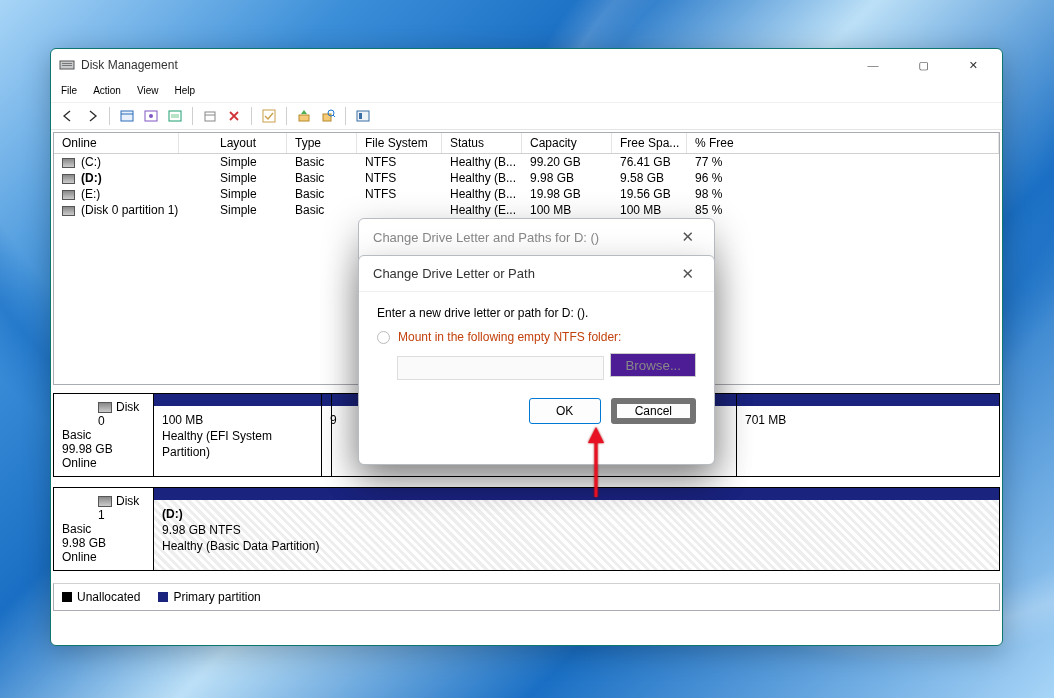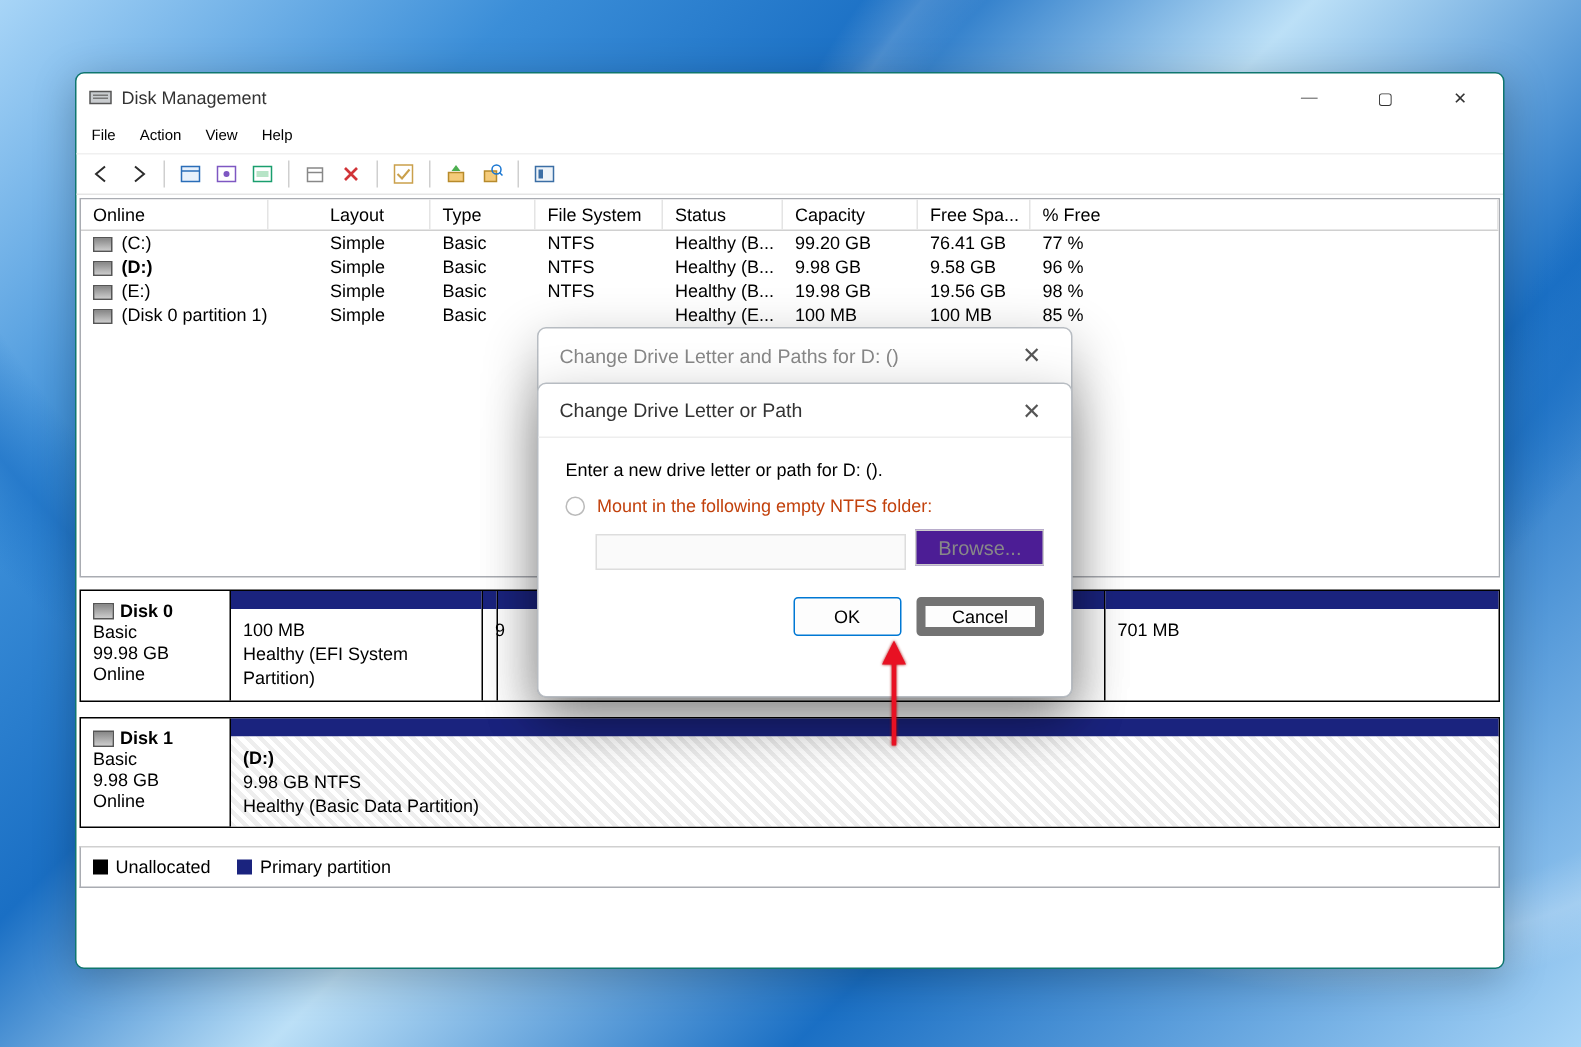--- a/index.html
+++ b/index.html
@@ -41,21 +41,21 @@
 .vrow { display:flex; padding:0; }
 .vrow div{ padding:1px 8px; border-right:1px solid transparent; font-size:12px; color:#000; white-space:nowrap; overflow:hidden;}
 .c0{width:125px;} .c1{width:75px;margin-left:33px;} .c2{width:70px;} .c3{width:85px;} .c4{width:80px;} .c5{width:90px;} .c6{width:75px;} .c7{flex:1;}
 .vrow .c0::before{ content:""; display:inline-block; width:11px; height:8px; background:linear-gradient(#888,#ccc); margin-right:6px; vertical-align:middle; border:1px solid #555;}
 
 
 .diskarea { margin:8px 2px 2px; }
 .diskrow { display:flex; border:1px solid #000; margin-bottom:10px; background:#fff;}
 .disklabel { width:100px; padding:6px 8px; border-right:1px solid #000;}
 .disklabel .dname::before{ content:""; display:inline-block; width:12px;height:9px; background:linear-gradient(#888,#ccc); border:1px solid #555; margin-right:4px; vertical-align:middle;}
-.disklabel .dname{ font-weight:bold;}
+.disklabel .dname{ font-weight:normal;margin-left:36px;}
 .partcontainer{ flex:1; display:flex;}
 .part { border-right:1px solid #000; display:flex; flex-direction:column; }
 .part:last-child{border-right:none;}
 .partbar{ height:12px; background:#1a237e;}
 .partbody{ flex:1; padding:6px 8px; font-size:12px; line-height:1.35;}
 .partbody.hatch{
   background: repeating-linear-gradient(45deg,#eee,#eee 3px,#fff 3px,#fff 6px);
 }
 .legend{ display:flex; gap:18px; padding:6px 8px; border:1px solid #a9acb2; border-top:1px solid #d0d0d0; margin:0 2px 2px; align-items:center; }
 .legend span{ display:flex; align-items:center; gap:5px;}

